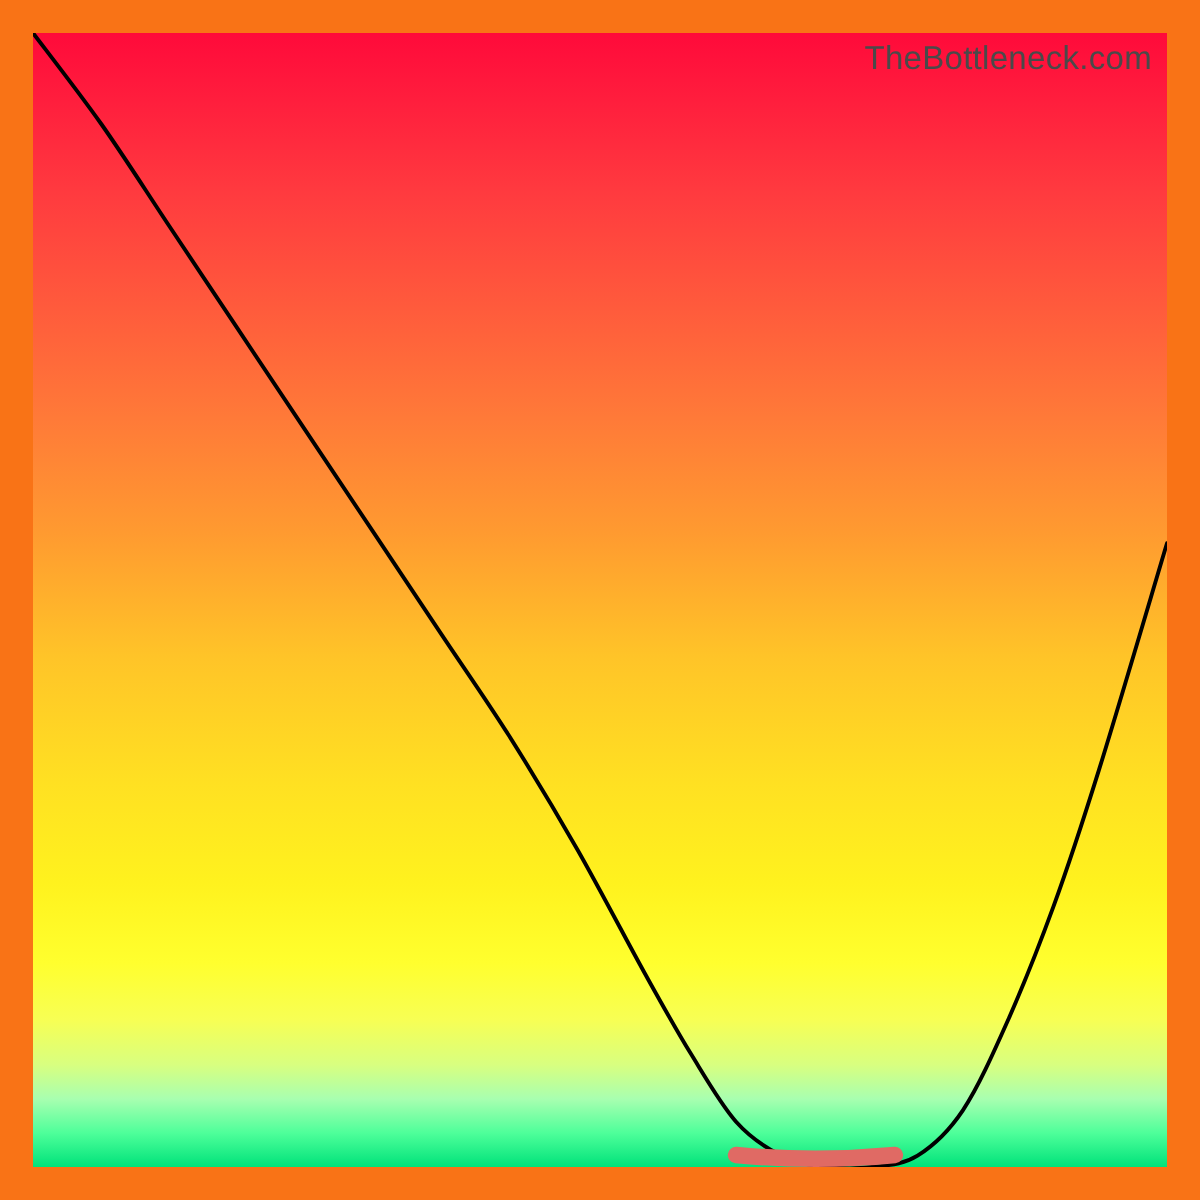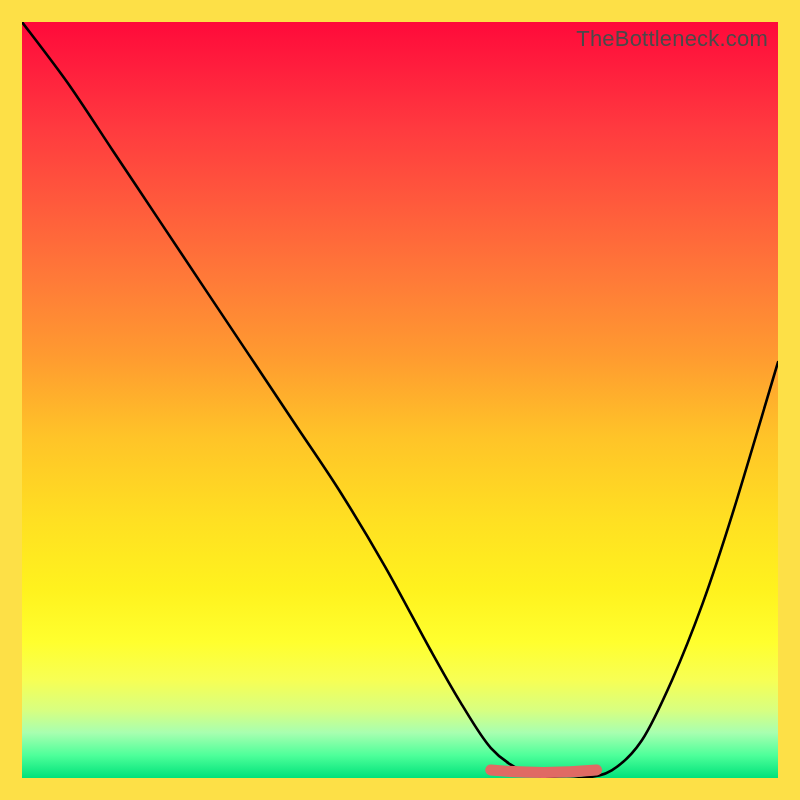--- a/index.html
+++ b/index.html
@@ -8,21 +8,21 @@
     width: 800px;
     height: 800px;
     background: #000;
     overflow: hidden;
     font-family: Arial, Helvetica, sans-serif;
   }
   .frame {
     position: relative;
     width: 800px;
     height: 800px;
-    background: #fde047;
+    background: #f97316;
   }
   .plot {
     position: absolute;
     left: 22px;
     top: 22px;
     width: 756px;
     height: 756px;
     overflow: hidden;
   }
   .gradient {

